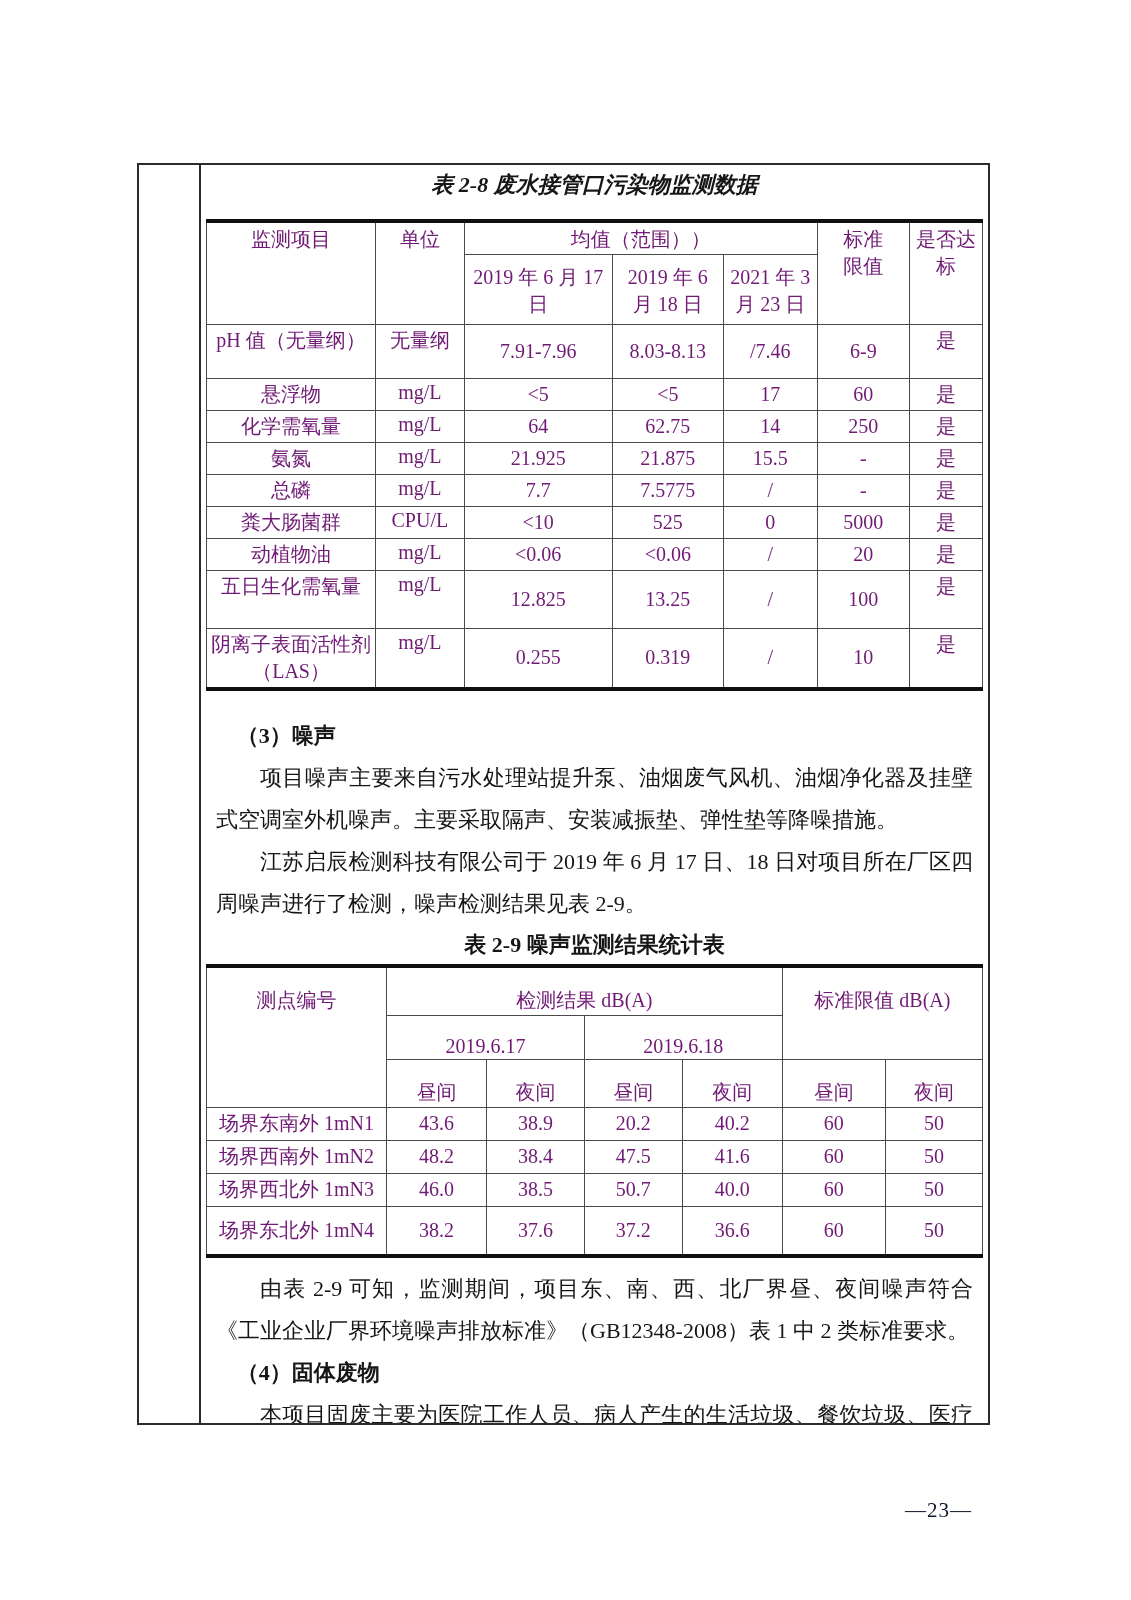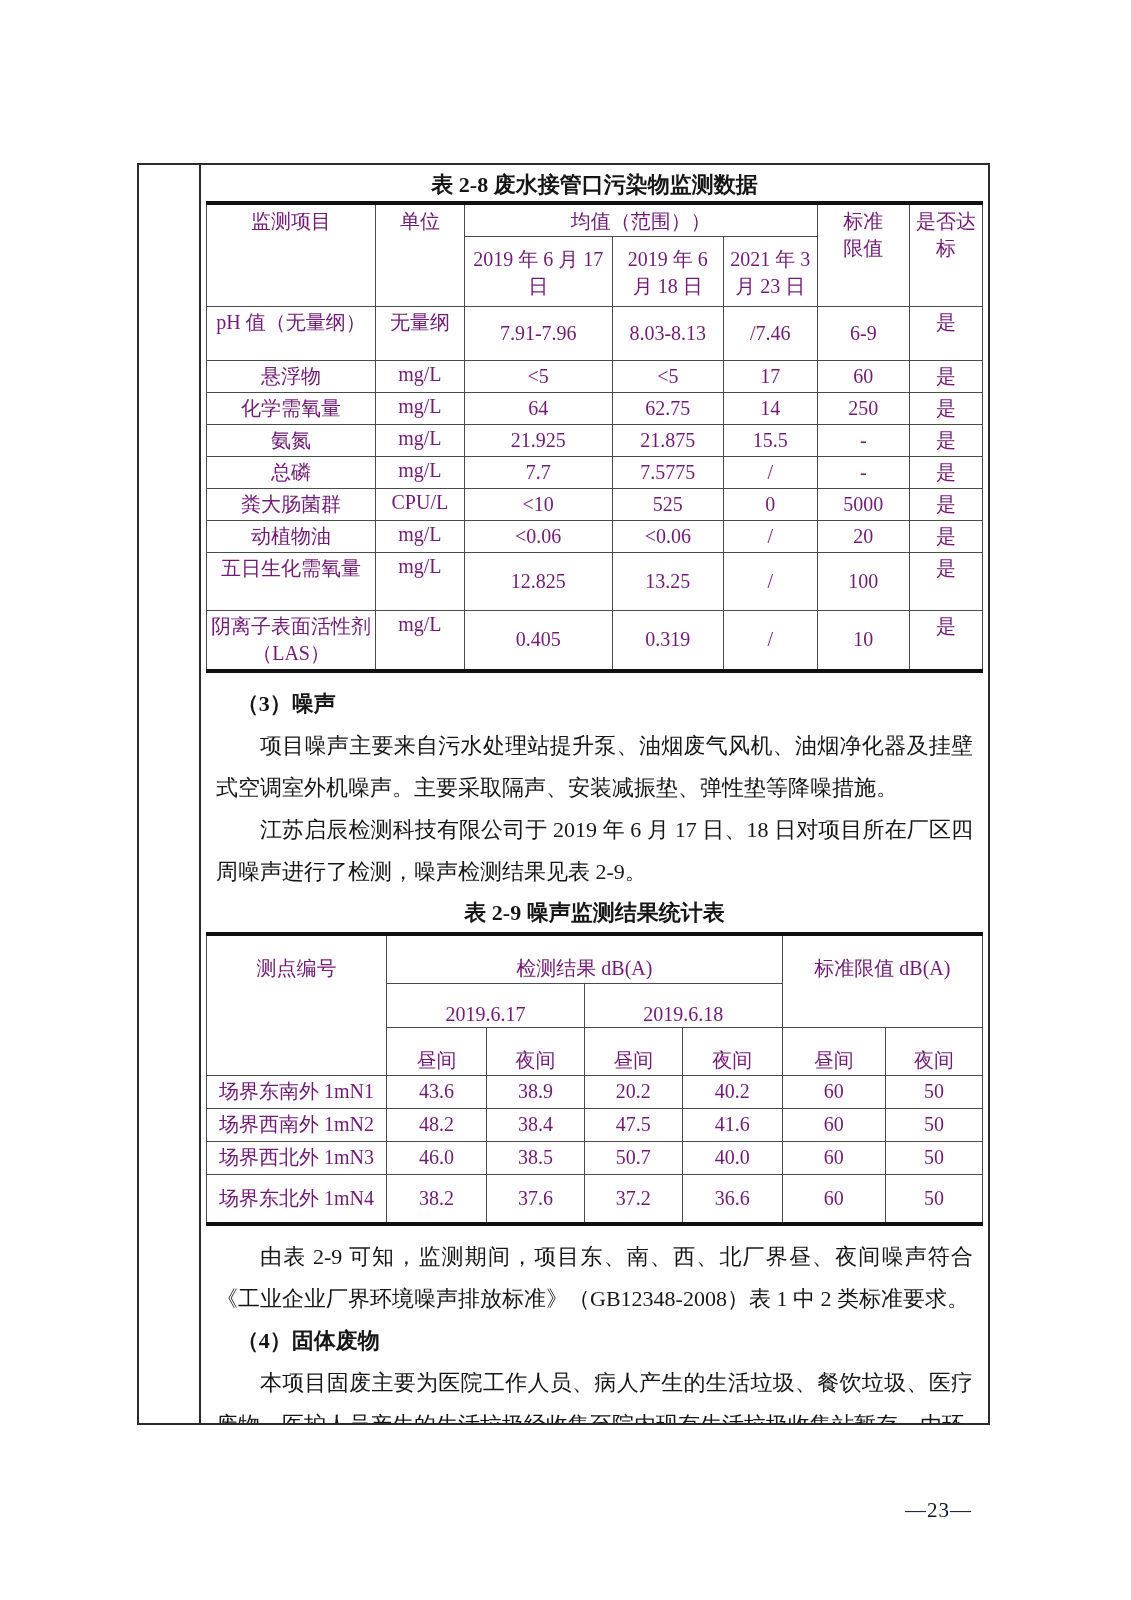--- a/index.html
+++ b/index.html
@@ -15,21 +15,21 @@
     width:853px; height:1262px;
     border:2px solid #2b2b2b;
     display:flex;
   }
   .sidebar { flex:0 0 62px; border-right:2px solid #2b2b2b; }
   .content { flex:1 1 auto; padding:0 5px; overflow:hidden; }
 
   .table-title {
     text-align:center; font-weight:700; font-size:22px; line-height:30px;
   }
-  #t28-title { margin-top:5px; margin-bottom:1px; }
+  #t28-title { margin-top:5px; margin-bottom:19px;font-style:italic; }
   #t29-title { margin-top:5px; margin-bottom:4px;text-align:center; }
 
   table {
     width:100%; border-collapse:collapse; table-layout:fixed;
     text-align:center; font-size:20px; color:#701a75;
     border-top:4px solid #101010; border-bottom:4px solid #101010;
   }
   th, td {
     border:1px solid #4a4a4a; font-weight:normal;
     padding:1px 3px; overflow:hidden;
@@ -57,21 +57,21 @@
   #t29 td { vertical-align:middle; }
 
   .bodytext {
     font-size:22px; line-height:42px; text-align:justify;
     margin:0 10px;
   }
   .indent { text-indent:2em; }
   .heading {
     font-size:22px; font-weight:700; line-height:42px; text-indent:1.4em;
   }
-  .gap-top { margin-top:10px; }
+  .gap-top { margin-top:24px; }
   .gap-top-lg { margin-top:10px; }
 
   .page-number {
     position:absolute; left:905px; top:1498px;
     font-size:21px; letter-spacing:1px; color:#0f172a;
   }
 </style>
 </head>
 <body>
 
@@ -179,21 +179,21 @@
             <td class="c-unit">mg/L</td>
             <td class="c-val">12.825</td>
             <td class="c-val">13.25</td>
             <td class="c-val">/</td>
             <td class="c-val">100</td>
             <td class="c-pass">是</td>
           </tr>
           <tr class="tall3">
             <td class="c-label">阴离子表面活性剂（LAS）</td>
             <td class="c-unit">mg/L</td>
-            <td class="c-val">0.405</td>
+            <td class="c-val">0.255</td>
             <td class="c-val">0.319</td>
             <td class="c-val">/</td>
             <td class="c-val">10</td>
             <td class="c-pass">是</td>
           </tr>
         </tbody>
     </table>
 
     <p class="heading gap-top">（3）噪声</p>
     <p class="bodytext indent">项目噪声主要来自污水处理站提升泵、油烟废气风机、油烟净化器及挂壁式空调室外机噪声。主要采取隔声、安装减振垫、弹性垫等降噪措施。</p>

